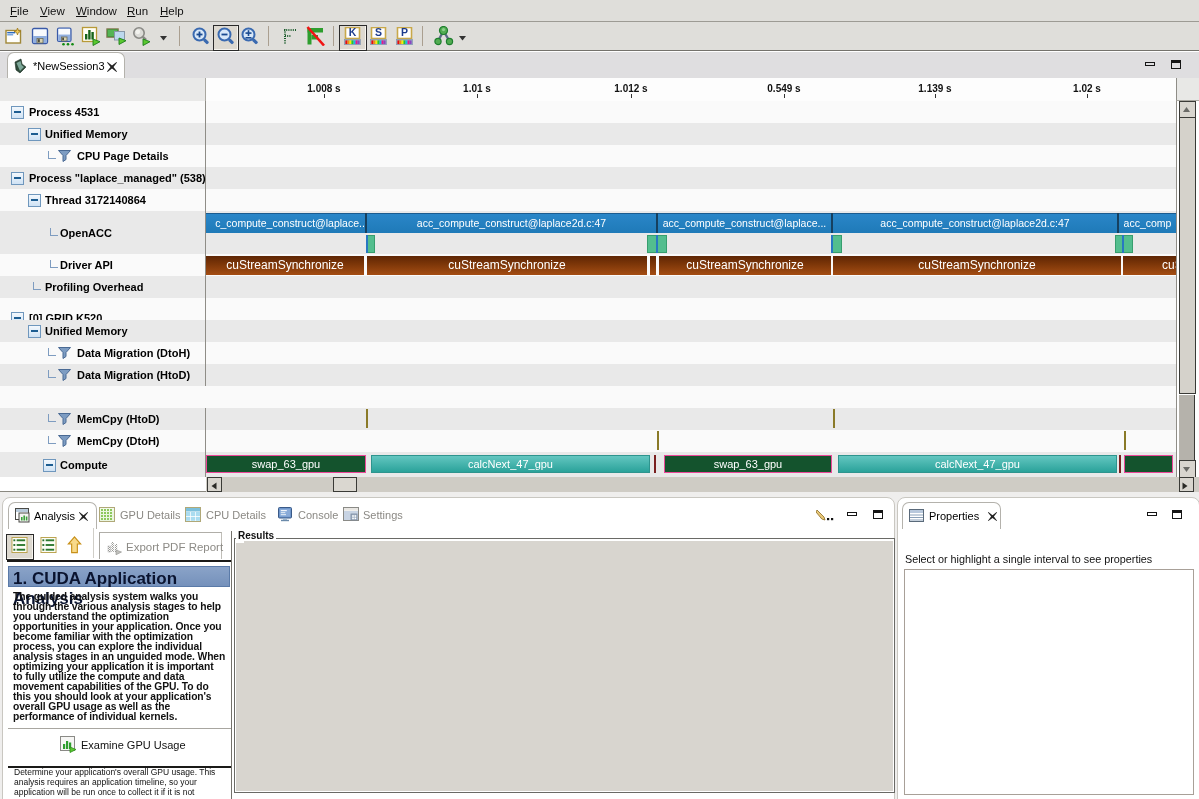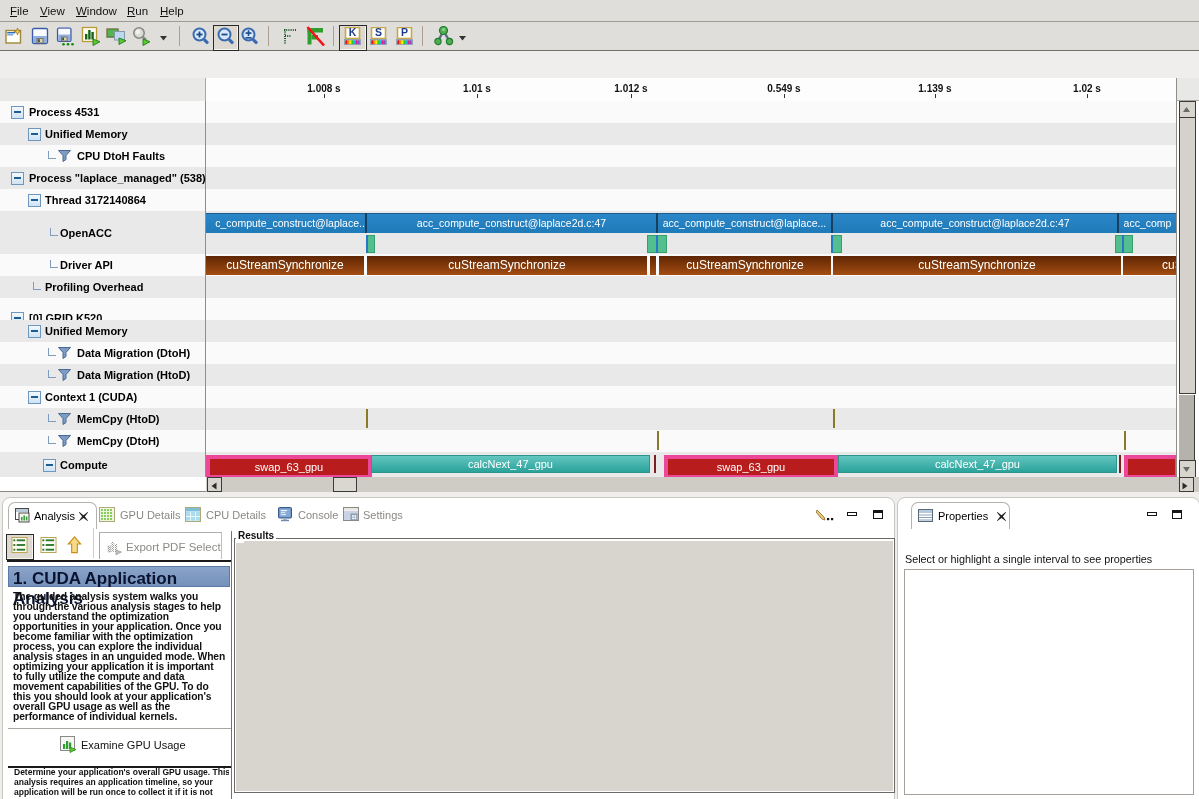--- a/index.html
+++ b/index.html
@@ -30,21 +30,21 @@
 .exp{position:absolute;width:11px;height:11px;top:50%;margin-top:-6px;background:linear-gradient(#f3f8fd,#cfe2f4);border:1px solid #6f97bd;}
 .exp:after{content:"";position:absolute;left:2px;top:4px;width:7px;height:2px;background:#1d5d91;}
 .lco{position:absolute;width:7px;height:7px;border-left:1px solid #7e9cc0;border-bottom:1px solid #7e9cc0;top:50%;margin-top:-5px;}
 .funnel{position:absolute;top:50%;margin-top:-6px;}
 
 .bar{position:absolute;overflow:hidden;font-size:10.5px;color:#fff;text-align:center;white-space:nowrap;}
 .blue{top:2px;height:19px;background:linear-gradient(#2a86c8,#1f7ab8);border-top:1px solid #1b5c90;line-height:18px;}
 .green{top:24px;height:16px;background:#53be8e;border:1px solid #379e6e;}
 .bline{position:absolute;top:24px;height:18px;width:2px;background:#2878c2;}
 .brown{top:2px;height:19px;background:linear-gradient(#5e2605 0%,#773307 35%,#a44d13 100%);line-height:19px;font-size:12px;}
-.purple{top:3px;height:16px;background:#b91c1c;border:4px solid #ec4899;line-height:16px;font-size:11px;}
+.purple{top:3px;height:16px;background:#14532d;border:1px solid #ec4899;line-height:16px;font-size:11px;}
 .teal{top:3px;height:16px;background:linear-gradient(#63c6c0,#2aa29a);border:1px solid #2e948e;line-height:16px;font-size:11px;}
 .otick{position:absolute;top:1px;width:2px;height:19px;background:#8a7a28;}
 .rtick2{position:absolute;top:3px;width:2px;height:18px;background:#7a2020;}
 
 #vsb{position:absolute;left:1176px;top:23px;width:23px;height:376px;background:#fff;border-left:1px solid #8f8d87;}
 #hsb{position:absolute;left:206px;top:399px;width:993px;height:15px;background:#cfccc5;}
 
 #bottom{position:absolute;left:0;top:492px;width:1199px;height:307px;background:#efeeed;}
 .panel{position:absolute;background:#fff;border:1px solid #c9c7c1;border-radius:8px 8px 0 0;}
 .ptab{position:absolute;top:4px;height:26px;background:#fff;border:1px solid #b4b2ac;border-bottom:none;border-radius:7px 7px 0 0;}
@@ -195,20 +195,35 @@
       <circle cx="9.5" cy="4.5" r="4" fill="#52ac52" stroke="#1e7e2e" stroke-width="1.2"></circle>
       <circle cx="9.5" cy="3.6" r="1.6" fill="#8cd08c"></circle>
       <circle cx="4" cy="15.5" r="3.1" fill="#52ac52" stroke="#1e7e2e" stroke-width="1.2"></circle>
       <circle cx="15.5" cy="15.5" r="3.1" fill="#52ac52" stroke="#1e7e2e" stroke-width="1.2"></circle>
     </svg>
     <svg class="abs" style="left:459px;top:14px" width="8" height="5" viewBox="0 0 8 5">
           <path d="M0 0 h7 L3.5 4.5 Z" fill="#333"></path>
         </svg>
   </path>
     </div>
+  <div id="etabs">
+    <div style="position:absolute;left:0;top:0;width:1199px;height:1px;background:#fff"></div>
+    <div id="etab">
+      <svg class="abs" style="left:5px;top:5px" width="16" height="16" viewBox="0 0 16 16">
+          <path d="M2 4 L8 1 L9 6 L13 9 L7 15 L3 12 Z" fill="#2e4a3a" stroke="#1a2e22" stroke-width="0.6"></path>
+          <path d="M3.5 5 L7.5 3 L8.5 7 L11 9 L7 13 Z" fill="#7ea89a"></path>
+        </svg>
+      <span class="lbl">*NewSession3</span>
+      <svg class="abs" style="left:98px;top:8px" width="12" height="12" viewBox="0 0 12 12">
+          <path d="M1.5 1 L6 4.5 L10.5 1 L11 1.5 L7.5 6 L11 10.5 L10.5 11 L6 7.5 L1.5 11 L1 10.5 L4.5 6 L1 1.5 Z" fill="#222"></path>
+        </svg>
+    </div>
+    <div class="mm1" style="left:1145px;top:11px"></div>
+    <div class="mm2" style="left:1171px;top:9px"></div>
+  </div>
   <div id="tl">
     <div id="ruleft"></div>
     <div id="rulr" style="position:absolute;left:1176px;top:0;width:23px;height:23px;background:#e8e8e6;border-left:1px solid #8f8d87;border-bottom:1px solid #a9a7a0;box-sizing:border-box"></div>
     <div id="rul">
       <span class="rlab" style="left:118px">1.008 s</span>
         <span class="rtick" style="left:118px"></span>
       <span class="rlab" style="left:271px">1.01 s</span>
         <span class="rtick" style="left:271px"></span>
       <span class="rlab" style="left:425px">1.012 s</span>
         <span class="rtick" style="left:425px"></span>
@@ -233,21 +248,21 @@
             <span class="tname" style="left:45px">Unified Memory</span>
           </div>
           <div class="lane" id=""></div>
         </div>
         <div class="trow w" style="top:67px;height:22px">
           <div class="treecell">
             <div class="lco" style="left:48px"></div>
             <svg class="funnel" style="left:58px" width="13" height="12" viewBox="0 0 13 12">
               <path d="M0.5 0.5 H12.5 L8 5.5 V9.5 L5 11.5 V5.5 Z" fill="#7d9cc2" stroke="#4a6a94" stroke-width="1"></path>
             </svg>
-            <span class="tname" style="left:77px">CPU DtoH Faults</span>
+            <span class="tname" style="left:77px">CPU Page Details</span>
           </div>
           <div class="lane" id=""></div>
         </div>
         <div class="trow g" style="top:89px;height:22px">
           <div class="treecell">
             <div class="exp" style="left:11px"></div>
             <span class="tname" style="left:29px">Process "laplace_managed" (538)</span>
           </div>
           <div class="lane" id=""></div>
         </div>
@@ -336,24 +351,20 @@
           <div class="treecell">
             <div class="lco" style="left:48px"></div>
             <svg class="funnel" style="left:58px" width="13" height="12" viewBox="0 0 13 12">
               <path d="M0.5 0.5 H12.5 L8 5.5 V9.5 L5 11.5 V5.5 Z" fill="#7d9cc2" stroke="#4a6a94" stroke-width="1"></path>
             </svg>
             <span class="tname" style="left:77px">Data Migration (HtoD)</span>
           </div>
           <div class="lane" id=""></div>
         </div>
         <div class="trow w" style="top:308px;height:22px">
-          <div class="treecell">
-            <div class="exp" style="left:28px"></div>
-            <span class="tname" style="left:45px">Context 1 (CUDA)</span>
-          </div>
           <div class="lane" id=""></div>
         </div>
         <div class="trow g" style="top:330px;height:22px">
           <div class="treecell">
             <div class="lco" style="left:48px"></div>
             <svg class="funnel" style="left:58px" width="13" height="12" viewBox="0 0 13 12">
               <path d="M0.5 0.5 H12.5 L8 5.5 V9.5 L5 11.5 V5.5 Z" fill="#7d9cc2" stroke="#4a6a94" stroke-width="1"></path>
             </svg>
             <span class="tname" style="left:77px">MemCpy (HtoD)</span>
           </div>
@@ -547,50 +558,50 @@
         <svg width="17" height="17" viewBox="0 0 17 17">
             <rect x="0.5" y="0.5" width="14" height="14" fill="#f6f6f4" stroke="#8a8a86"></rect>
             <rect x="3" y="8" width="2.2" height="5" fill="#2e9e2e"></rect>
             <rect x="6" y="5" width="2.2" height="8" fill="#2e9e2e"></rect>
             <rect x="9" y="6.5" width="2.2" height="6.5" fill="#2e9e2e"></rect>
             <path d="M10 11 L16 13.5 L10 16.5 Z" fill="#5ac82e" stroke="#2e8e1e" stroke-width="0.8"></path>
           </svg>
       </div>
       <span class="abs" style="left:78px;top:241px;font-size:11px;color:#111">Examine GPU Usage</span>
       <div class="abs" style="left:5px;top:268px;width:224px;height:2px;background:#1a1a18"></div>
-      <div class="abs" id="atext2" style="left:11px;top:269px;width:215px;font-size:8.5px;font-weight:bold;line-height:10px;color:#111;white-space:nowrap;overflow:hidden;">
+      <div class="abs" id="atext2" style="left:11px;top:269px;width:215px;font-size:8.5px;font-weight:normal;line-height:10px;color:#111;white-space:nowrap;overflow:hidden;">
         Determine your application's overall GPU usage. This<br>analysis requires an application timeline, so your<br>application will be run once to collect it if it is not
       </div>
       <div class="abs" style="left:228px;top:33px;width:1px;height:269px;background:#74726c"></div>
 
       <div class="abs" style="left:96px;top:34px;width:121px;height:26px;border-left:1px solid #a8a6a0;border-top:1px solid #b0aea8;border-right:1px solid #c0beb8;">
         <svg class="abs" style="left:6px;top:5px" width="17" height="17" viewBox="0 0 17 17">
             <defs>
               <pattern id="ch" width="2" height="2" patternUnits="userSpaceOnUse">
                 <rect width="1" height="1" fill="#9a9a96"></rect>
                 <rect x="1" y="1" width="1" height="1" fill="#9a9a96"></rect>
               </pattern>
             </defs>
             <rect x="2" y="8" width="2.4" height="6" fill="url(#ch)" stroke="#aaa" stroke-width="0.5"></rect>
             <rect x="5.4" y="4" width="2.4" height="10" fill="url(#ch)"></rect>
             <rect x="8.8" y="6" width="2.4" height="8" fill="url(#ch)"></rect>
             <path d="M10 12 L15.5 14 L10 16.8 Z" fill="#c0c0bc" stroke="#9a9a96" stroke-width="0.7"></path>
           </svg>
-        <span class="abs" style="left:26px;top:8px;font-size:11.5px;color:#8d8b86;white-space:nowrap">Export PDF Select</span>
+        <span class="abs" style="left:26px;top:8px;font-size:11.5px;color:#8d8b86;white-space:nowrap">Export PDF Report</span>
       </div>
 
       <span class="abs" style="left:233px;top:32px;font-size:10px;font-weight:bold;color:#111;background:#fff;padding:0 2px;z-index:3">Results</span>
       <div class="abs" style="left:231px;top:40px;width:659px;height:253px;border:1px solid #6a6a66;">
         <div class="abs" style="left:1px;top:2px;right:1px;bottom:1px;background:#d8d5cf"></div>
         <div class="abs" style="left:1px;top:0;width:8px;height:4px;background:#fff"></div>
       </div>
     </div>
 
     <div class="panel" id="ppanel" style="left:897px;top:5px;width:301px;height:302px;">
-      <div class="ptab" style="left:13px;width:97px;text-align:center;">
+      <div class="ptab" style="left:4px;width:97px;text-align:center;">
         <svg class="abs" style="left:6px;top:6px" width="15" height="13" viewBox="0 0 15 13">
             <rect x="0.5" y="0.5" width="14" height="12" fill="#fff" stroke="#5a6a7a"></rect>
             <rect x="1" y="1" width="13" height="3" fill="#b8c8dc"></rect>
             <line x1="1" y1="6" x2="14" y2="6" stroke="#8aa0b8"></line>
             <line x1="1" y1="8.5" x2="14" y2="8.5" stroke="#8aa0b8"></line>
             <line x1="1" y1="11" x2="14" y2="11" stroke="#8aa0b8"></line>
           </svg>
         <span class="lbl" style="position:absolute;left:26px;top:7px">Properties</span>
         <svg class="abs" style="left:84px;top:8px" width="11" height="11" viewBox="0 0 12 12">
             <path d="M1.5 1 L6 4.5 L10.5 1 L11 1.5 L7.5 6 L11 10.5 L10.5 11 L6 7.5 L1.5 11 L1 10.5 L4.5 6 L1 1.5 Z" fill="#222"></path>

